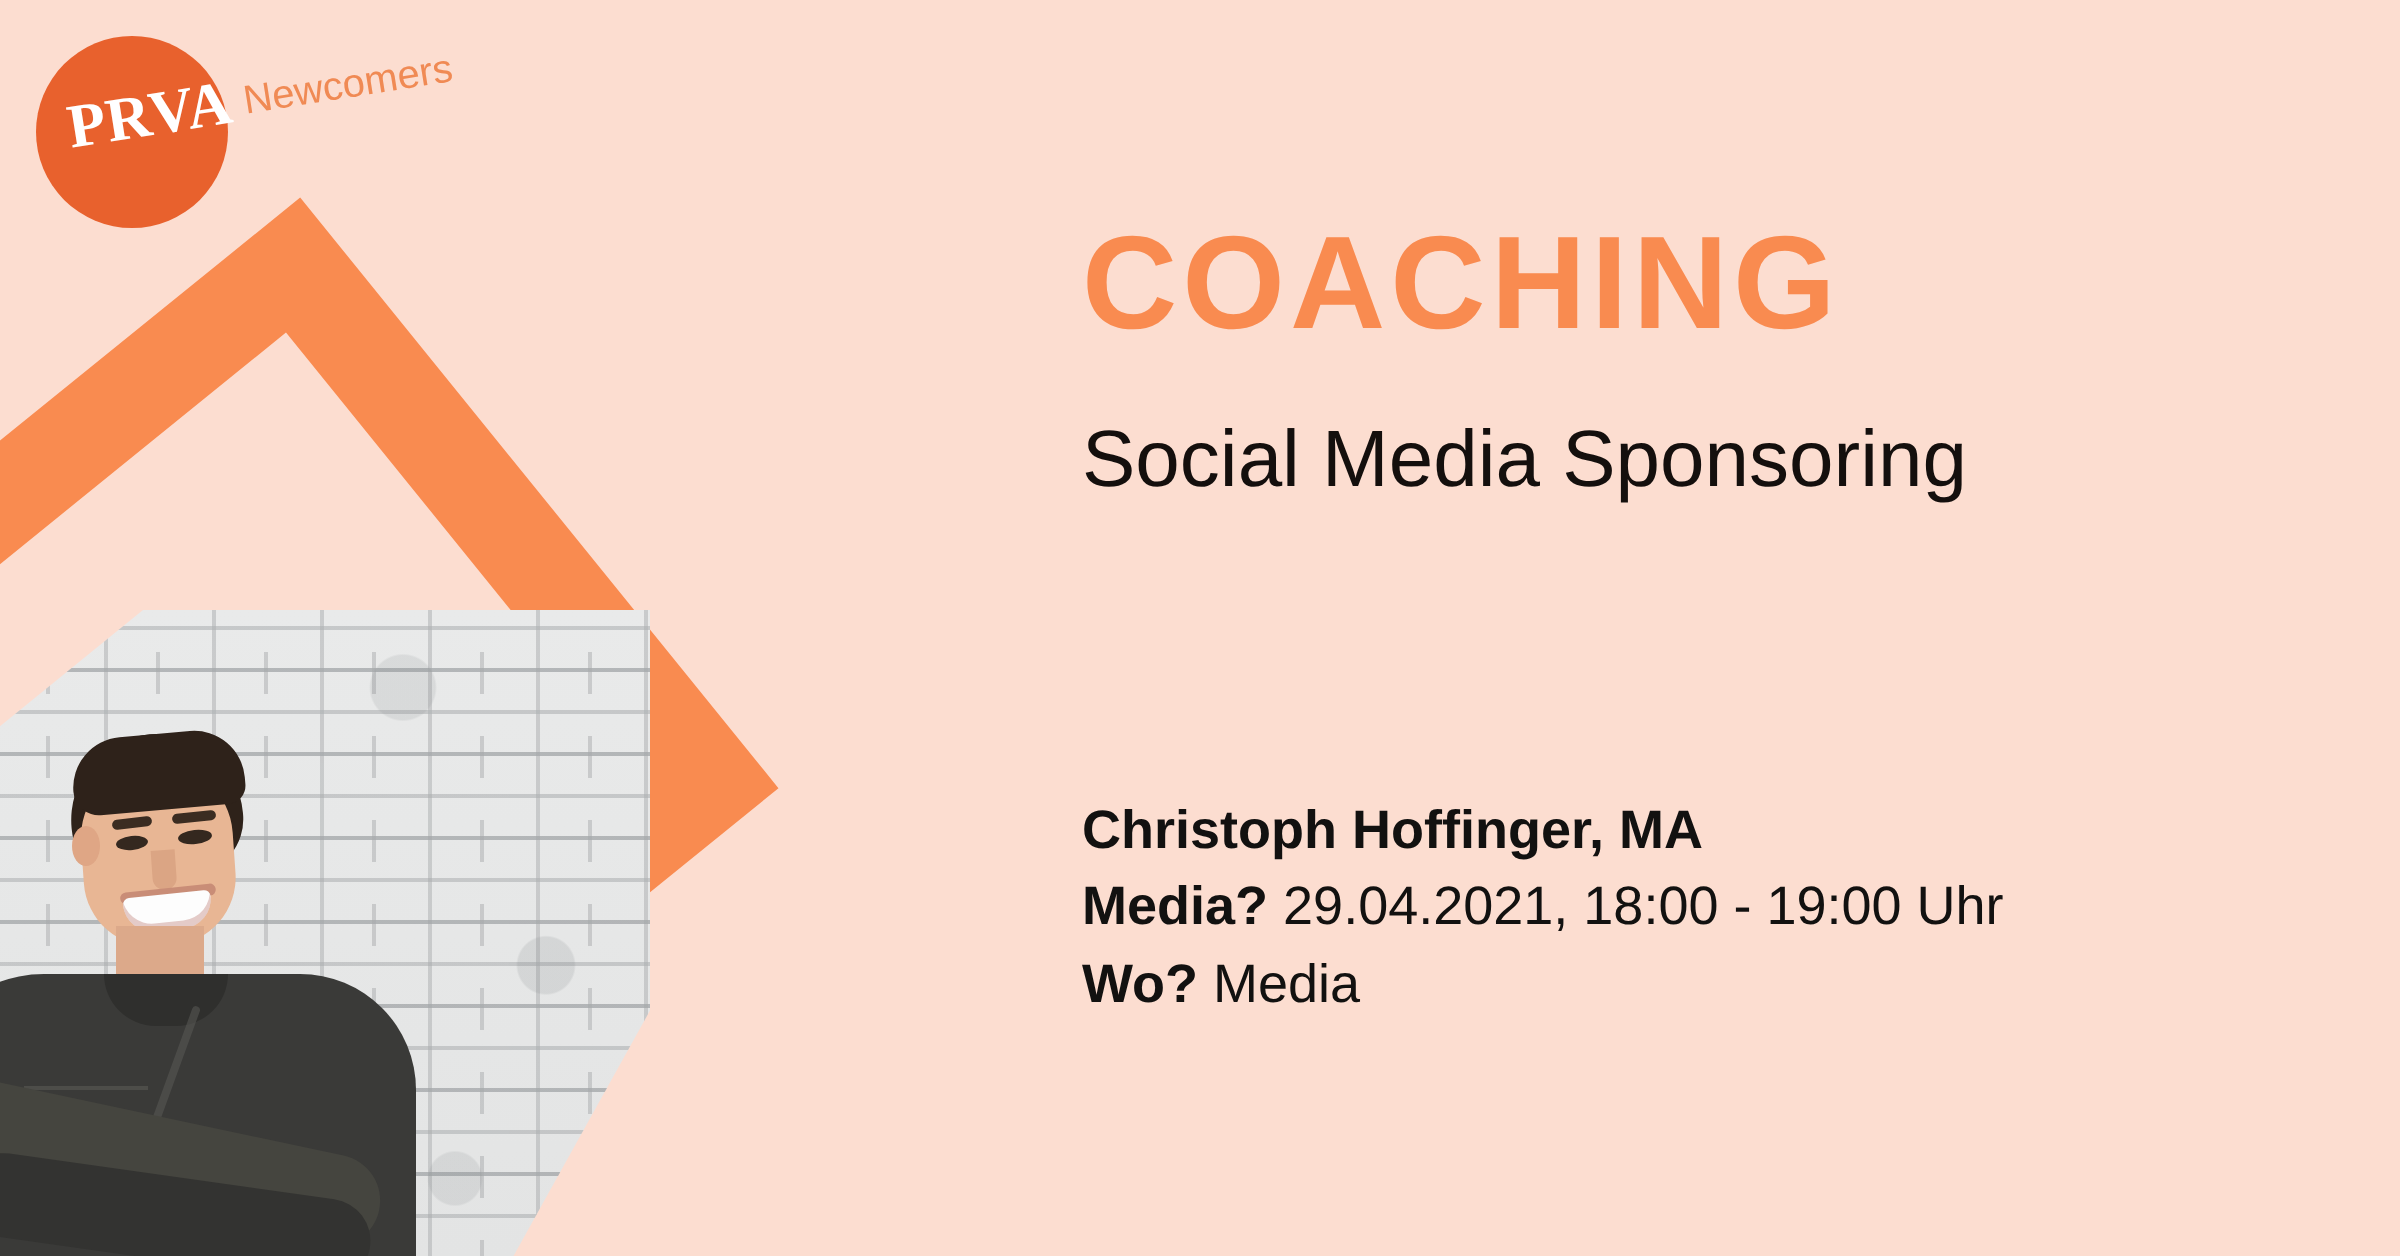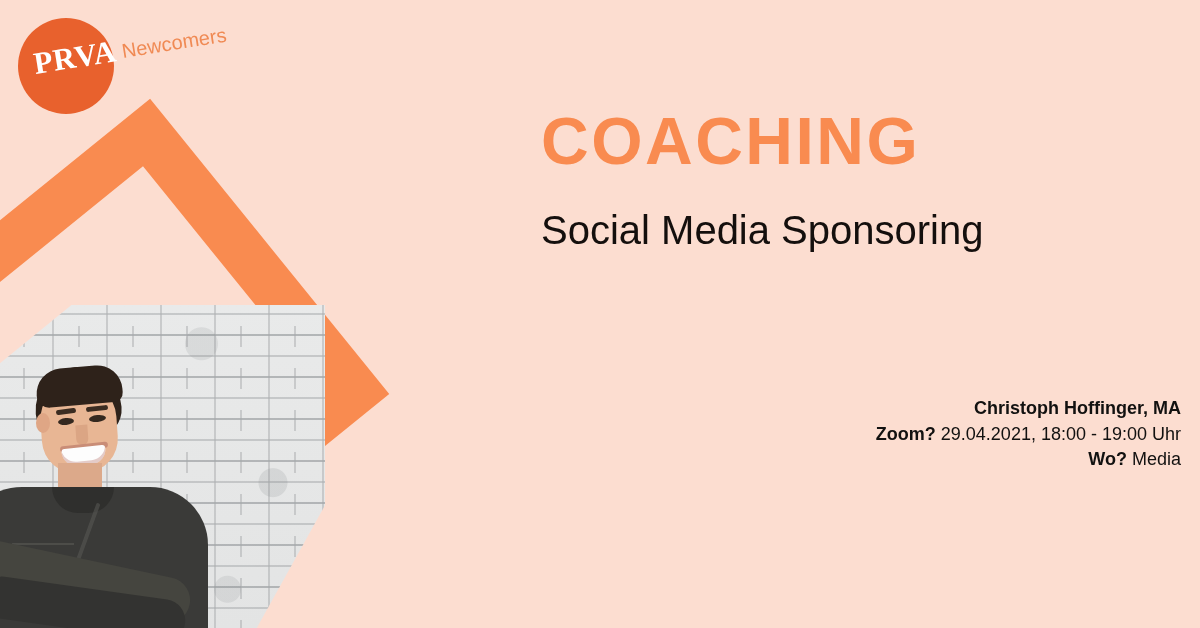--- a/index.html
+++ b/index.html
@@ -176,21 +176,21 @@
     font-size:66px; font-weight:700; color:#F98B50;
     letter-spacing:2.5px; line-height:1;
     white-space:nowrap;
   }
   .subhead {
     position:absolute; left:0; top:207px;
     font-size:40px; font-weight:400; color:#140f0d;
     line-height:1.15; white-space:nowrap;
   }
   .speaker { position:absolute; left:0; top:396px; width:640px; }
-  .sp-line { font-size:18px; color:#121110; line-height:1.42; white-space:nowrap;text-align:right; }
+  .sp-line { font-size:27px; color:#121110; line-height:1.42; white-space:nowrap; }
   .sp-line.bold { font-weight:700; }
   .sp-line .lbl { font-weight:700; }
   .sp-line .val { font-weight:400; }
 </style>
 </head>
 <body>
 
 <div class="poster">
 
   <div class="frame-layer">
@@ -230,18 +230,18 @@
     <div class="logo-prva">PRVA</div>
     <div class="logo-newcomers">Newcomers</div>
   </div>
 
   <div class="content">
     <div class="headline">COACHING</div>
     <div class="subhead">Social Media Sponsoring</div>
 
     <div class="speaker">
       <div class="sp-line bold">Christoph Hoffinger, MA</div>
-      <div class="sp-line"><span class="lbl">Zoom?</span> <span class="val">29.04.2021, 18:00 - 19:00 Uhr</span></div>
+      <div class="sp-line"><span class="lbl">Media?</span> <span class="val">29.04.2021, 18:00 - 19:00 Uhr</span></div>
       <div class="sp-line"><span class="lbl">Wo?</span> <span class="val">Media</span></div>
     </div>
   </div>
 
 </div>
 
 </body></html>

